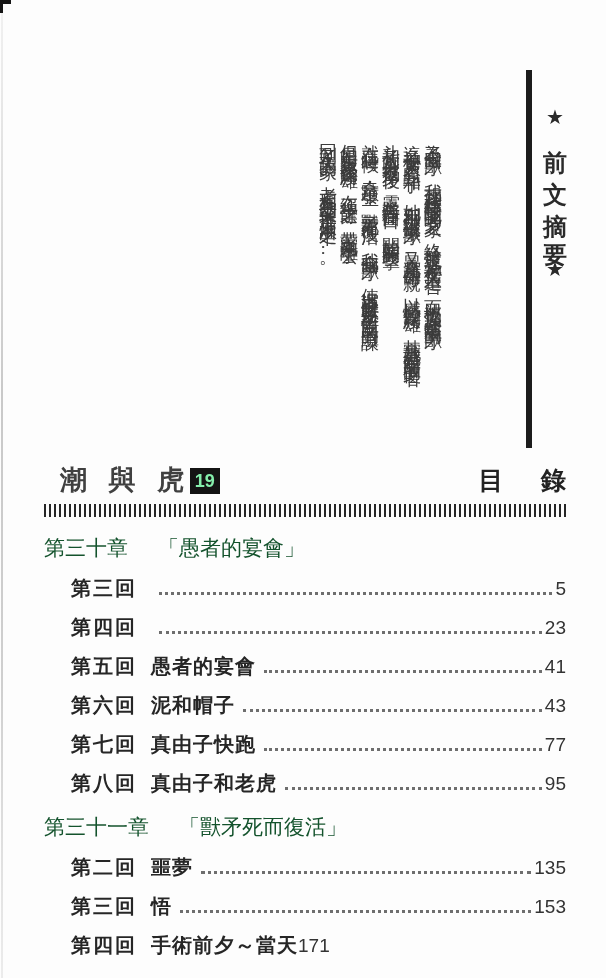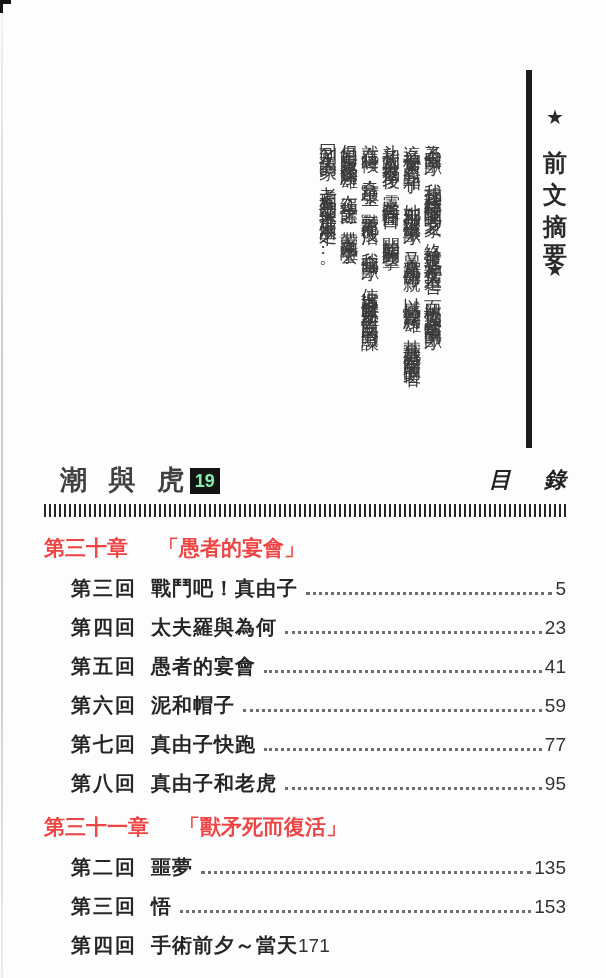--- a/index.html
+++ b/index.html
@@ -53,29 +53,29 @@
   .volume-title{
     font-size:27px;font-weight:bold;letter-spacing:0.8em;color:#404040;
   }
   .volume-badge{
     display:inline-block;min-width:26px;height:26px;line-height:26px;
     background:#141414;color:#86efac;text-align:center;
     font-size:18px;font-weight:bold;margin-left:-16px;
     vertical-align:2px;padding:0 2px;
   }
   .toc-label{
-    font-size:22px;font-weight:bold;letter-spacing:1.5em;color:#222;
-    margin-right:-1.5em;white-space:nowrap;font-style:italic;
+    font-size:25px;font-weight:bold;letter-spacing:1.5em;color:#222;
+    margin-right:-1.5em;white-space:nowrap;
   }
   .stripe-divider{
     height:13px;margin-top:6px;
     background:repeating-linear-gradient(90deg,#262626 0 2px,transparent 2px 5px);
   }
   .chapter-heading{
-    margin-top:17px;font-size:21px;font-weight:bold;color:#ef4444;
+    margin-top:17px;font-size:21px;font-weight:normal;color:#14532d;
     display:flex;align-items:baseline;
   }
   .chapter-title{margin-left:30px;text-align:right;}
   .toc-entry{
     display:flex;align-items:baseline;
     margin-top:14px;padding-left:27px;
     font-size:20px;color:#262626;line-height:24px;
   }
   .entry-label{font-weight:bold;letter-spacing:2px;margin-right:14px;white-space:nowrap;}
   .entry-title{font-weight:bold;letter-spacing:1px;white-space:nowrap;}
@@ -121,41 +121,39 @@
 
   <div class="stripe-divider"></div>
 
   <div class="chapter-heading">
     <span class="chapter-label">第三十章</span>
     <span class="chapter-title">「愚者的宴會」</span>
   </div>
 
   <div class="toc-entry">
     <span class="entry-label">第三回</span>
-    <span class="entry-title">戰鬥吧！真由子</span>
     <span class="dot-leader"></span>
     <span class="entry-page">5</span>
   </div>
   <div class="toc-entry">
     <span class="entry-label">第四回</span>
-    <span class="entry-title">太夫羅與為何</span>
     <span class="dot-leader"></span>
     <span class="entry-page">23</span>
   </div>
   <div class="toc-entry">
     <span class="entry-label">第五回</span>
     <span class="entry-title">愚者的宴會</span>
     <span class="dot-leader"></span>
     <span class="entry-page">41</span>
   </div>
   <div class="toc-entry">
     <span class="entry-label">第六回</span>
     <span class="entry-title">泥和帽子</span>
     <span class="dot-leader"></span>
-    <span class="entry-page">59</span>
+    <span class="entry-page">43</span>
   </div>
   <div class="toc-entry">
     <span class="entry-label">第七回</span>
     <span class="entry-title">真由子快跑</span>
     <span class="dot-leader"></span>
     <span class="entry-page">77</span>
   </div>
   <div class="toc-entry">
     <span class="entry-label">第八回</span>
     <span class="entry-title">真由子和老虎</span>

